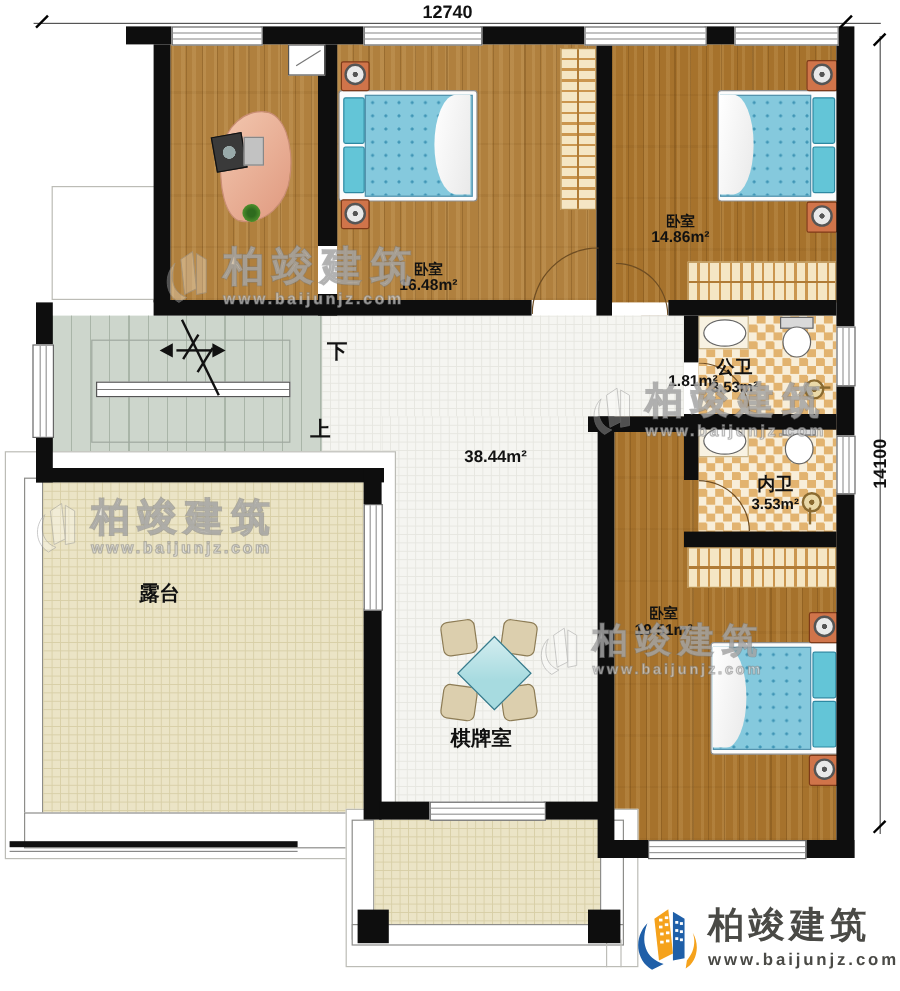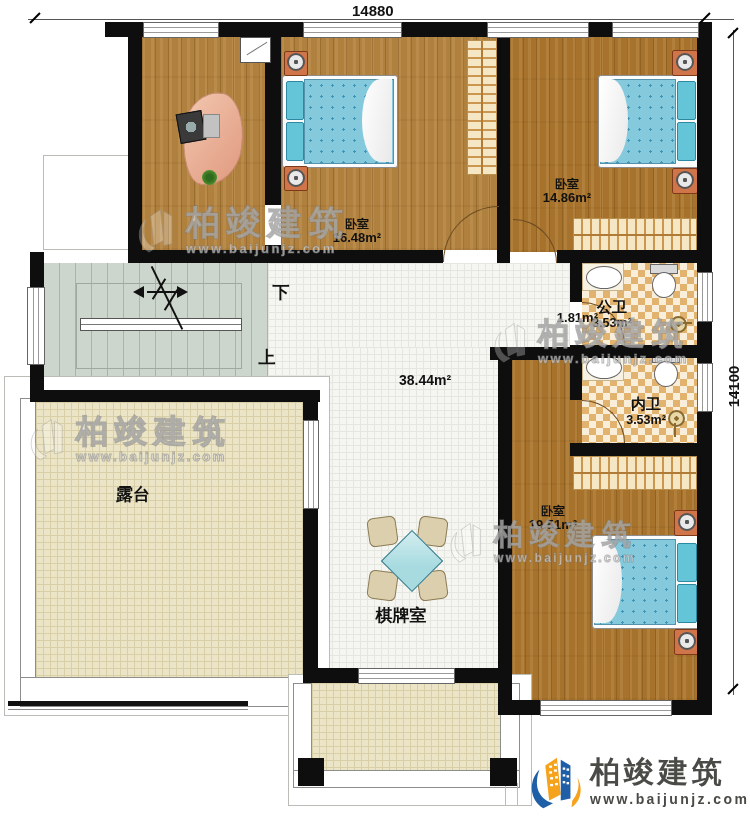--- a/index.html
+++ b/index.html
@@ -232,21 +232,21 @@
   <div class="a lbl" style="left:586px;top:396px;width:120px;">
     <div class="nm" style="font-size:15px">内卫</div>
       <div class="ar" style="font-size:12.5px">3.53m²</div>
   </div>
   <div class="a lbl" style="left:493px;top:505px;width:120px;">
     <div class="nm">卧室</div>
       <div class="ar">19.51m²</div>
   </div>
   <div class="a lbl" style="left:73px;top:485px;width:120px;font-size:17px;">露台</div>
   <div class="a lbl" style="left:341px;top:606px;width:120px;font-size:17px;">棋牌室</div>
-  <div class="a lbl" style="left:353px;top:373px;width:144px;font-size:14px;">38.44m²</div>
+  <div class="a lbl" style="left:353px;top:373px;width:120px;font-size:14px;">38.44m²</div>
   <div class="a lbl" style="left:478px;top:311px;width:120px;font-size:13px;text-align:right;">1.81m²</div>
   <div class="a lbl" style="left:251px;top:283px;width:60px;font-size:17px;">下</div>
   <div class="a lbl" style="left:237px;top:348px;width:60px;font-size:17px;">上</div>
 
   <div class="a wm-row" style="left:136px;top:204px;">
     <svg width="44" height="52" viewBox="0 0 54 62" style="opacity:.55">
       <path d="M16 58 C2 50 0 30 12 18 C6 34 10 48 24 53 Z" fill="rgba(255,255,255,.5)" stroke="#9a9a9a"></path>
       <path d="M18 14 L30 6 L34 44 L22 50 Z" fill="rgba(255,255,255,.5)" stroke="#9a9a9a"></path>
       <path d="M34 8 L44 14 L44 48 L34 50 Z" fill="rgba(255,255,255,.5)" stroke="#9a9a9a"></path>
     </svg>
@@ -284,21 +284,21 @@
       <path d="M34 8 L44 14 L44 48 L34 50 Z" fill="rgba(255,255,255,.5)" stroke="#9a9a9a"></path>
     </svg>
     <div>
       <div class="wm wmBig" style="font-size:29px">柏竣建筑</div>
       <div class="wm wmUrl" style="font-size:12px">www.baijunjz.com</div>
     </div>
   </div>
 
   <div class="a dline" style="left:28px;top:19px;width:706px;height:1px;"></div>
   <div class="a dline" style="left:733px;top:30px;width:1px;height:665px;"></div>
-  <div class="a dim" style="left:352px;top:2px;">14880</div>
+  <div class="a dim" style="left:352px;top:2px;">12740</div>
   <div class="a dim" style="left:706px;top:378px;transform:rotate(-90deg);transform-origin:center;width:55px;text-align:center;">14100</div>
   <div class="a tick" style="left:28px;top:17px;"></div>
   <div class="a tick" style="left:698px;top:17px;"></div>
   <div class="a tick" style="left:726px;top:32px;"></div>
   <div class="a tick" style="left:726px;top:688px;"></div>
 
   <div class="a" style="left:8px;top:696px;width:262px;">
     <div style="height:5px;background:#111;margin-top:5px;width:240px;"></div>
     <div style="height:1px;background:#888;margin-top:3px;width:240px;"></div>
 

